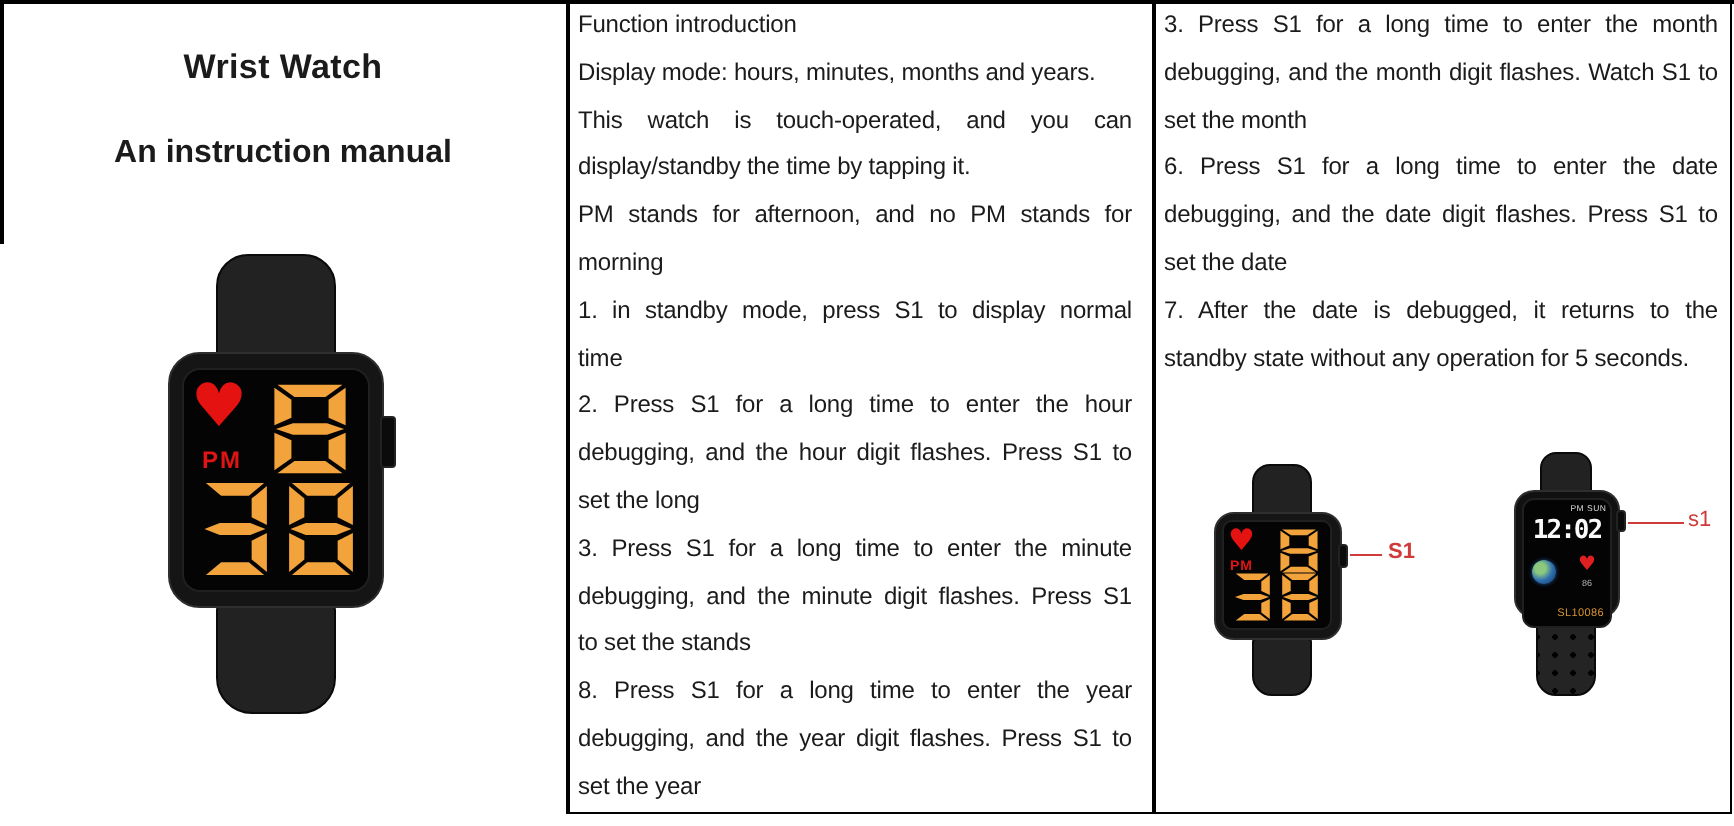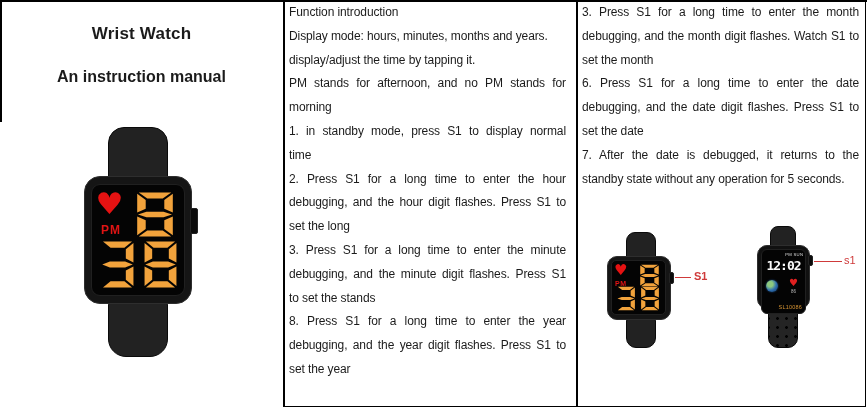--- a/index.html
+++ b/index.html
@@ -134,21 +134,22 @@
   </div>
 
   <div class="textcol col2text">
       <div class="para">
         <div class="line">Function introduction</div>
       </div>
       <div class="para">
         <div class="line">Display mode: hours, minutes, months and years.</div>
       </div>
       <div class="para">
-        <div class="line">display/adjust the time by tapping it.</div>
+        <div class="line just">This watch is touch-operated, and you can</div>
+        <div class="line">display/standby the time by tapping it.</div>
       </div>
       <div class="para">
         <div class="line just">PM stands for afternoon, and no PM stands for</div>
         <div class="line">morning</div>
       </div>
       <div class="para">
         <div class="line just">1. in standby mode, press S1 to display normal</div>
         <div class="line">time</div>
       </div>
       <div class="para">

